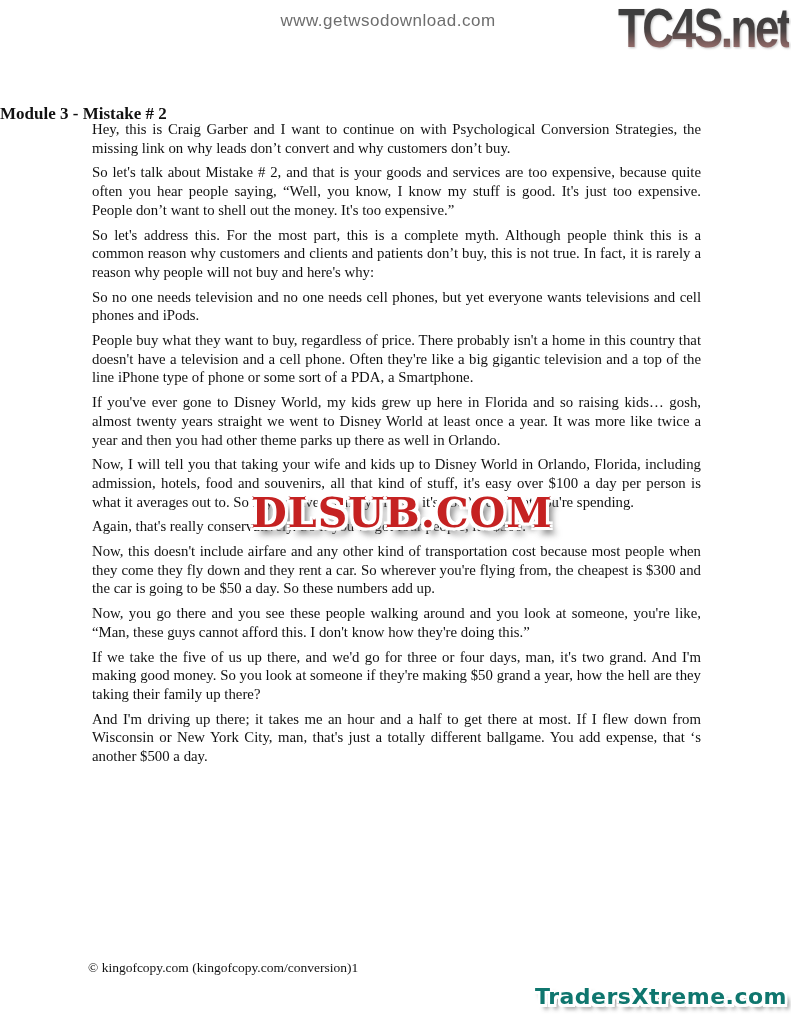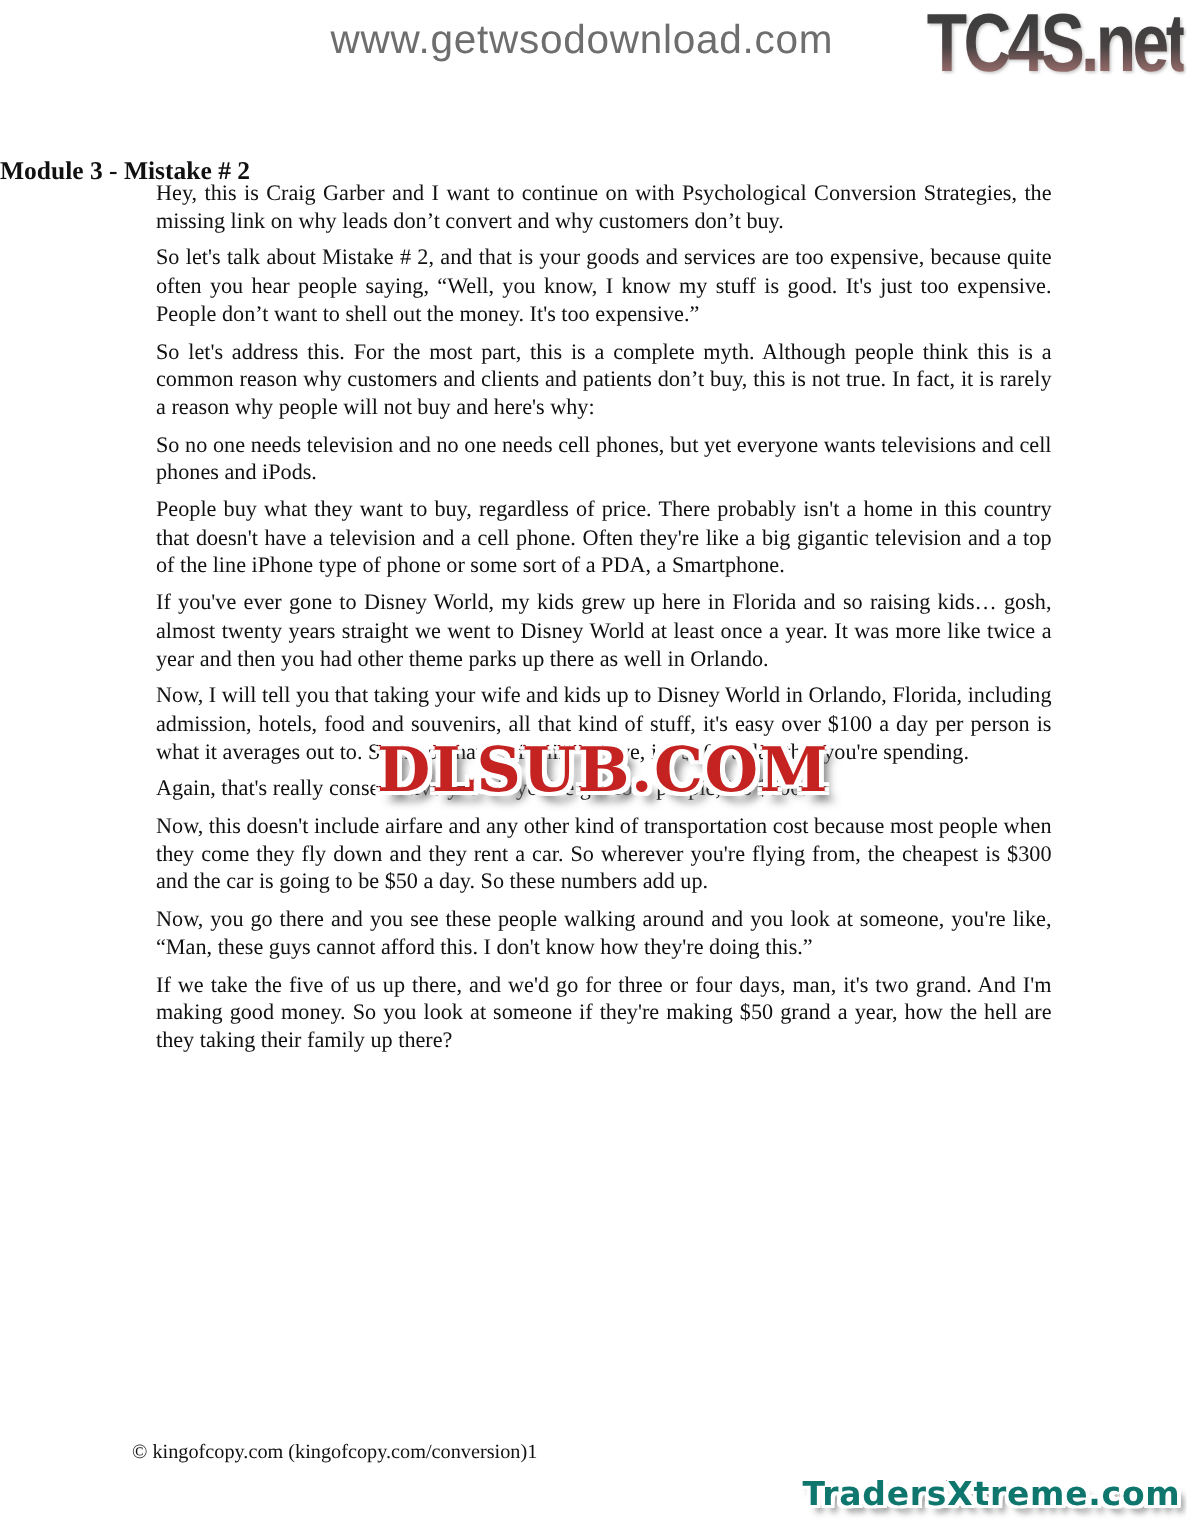--- a/index.html
+++ b/index.html
@@ -10,21 +10,21 @@
     position: relative;
     overflow: hidden;
     font-family: "Liberation Serif", serif;
     color: #111111;
   }
   .header-url {
     position: absolute;
     top: 11px; left: 388px;
     transform: translateX(-50%);
     font-family: "Liberation Sans", sans-serif;
-    font-size: 27px;
+    font-size: 17px;
     color: #6e6e6e;
     letter-spacing: 0.5px;
     white-space: nowrap;
   }
   .logo-wrap {
     position: absolute;
     top: 1px; right: 2px;
     filter: drop-shadow(1px 1px 1px rgba(80,80,80,0.35));
   }
   .logo {
@@ -50,21 +50,21 @@
     font-size: 17px;
   }
   .content {
     position: absolute;
     top: 120px; left: 88px;
     width: 613px;
     font-size: 14.8px;
     line-height: 18.7px;
     text-align: justify;
   }
-  .content p { margin: 0 0 6px 16px; }
+  .content p { margin: 0 0 6px 4px; }
   .wm-center {
     position: absolute;
     top: 489px; left: 402px;
     transform: translateX(-50%);
     font-family: "DejaVu Serif", serif;
     font-weight: bold;
     font-size: 41px;
     letter-spacing: 1px;
     color: #c52222;
     -webkit-text-stroke: 2px #8e1212;
@@ -120,20 +120,21 @@
     <p>So let's talk about Mistake # 2, and that is your goods and services are too expensive, because quite often you hear people saying, “Well, you know, I know my stuff is good.  It's just too expensive.  People don’t want to shell out the money.  It's too expensive.”</p>
     <p>So let's address this.  For the most part, this is a complete myth.  Although people think this is a common reason why customers and clients and patients don’t buy, this is not true.  In fact, it is rarely a reason why people will not buy and here's why:</p>
     <p>So no one needs television and no one needs cell phones, but yet everyone wants televisions and cell phones and iPods.</p>
     <p>People buy what they want to buy, regardless of price.  There probably isn't a home in this country that doesn't have a television and a cell phone.  Often they're like a big gigantic television and a top of the line iPhone type of phone or some sort of a PDA, a Smartphone.</p>
     <p>If you've ever gone to Disney World, my kids grew up here in Florida and so raising kids… gosh, almost twenty years straight we went to Disney World at least once a year.  It was more like twice a year and then you had other theme parks up there as well in Orlando.</p>
     <p>Now, I will tell you that taking your wife and kids up to Disney World in Orlando, Florida, including admission, hotels, food and souvenirs, all that kind of stuff, it's easy over $100 a day per person is what it averages out to.  So if you have a family of five, it's $500 a day that you're spending.</p>
     <p>Again, that's really conservatively.  So if you've got four people, it's $500.</p>
     <p>Now, this doesn't include airfare and any other kind of transportation cost because most people when they come they fly down and they rent a car.  So wherever you're flying from, the cheapest is $300 and the car is going to be $50 a day.  So these numbers add up.</p>
     <p>Now, you go there and you see these people walking around and you look at someone, you're like, “Man, these guys cannot afford this.  I don't know how they're doing this.”</p>
     <p>If we take the five of us up there, and we'd go for three or four days, man, it's two grand.  And I'm making good money.  So you look at someone if they're making $50 grand a year, how the hell are they taking their family up there?</p>
+    <p>And I'm driving up there; it takes me an hour and a half to get there at most.  If I flew down from Wisconsin or New York City, man, that's just a totally different ballgame.  You add expense, that ‘s another $500 a day.</p>
   </div>
 
 <div class="wm-center">DLSUB.COM</div>
 
 <div class="footer">
   <span>© kingofcopy.com (kingofcopy.com/conversion)</span>
   <span>1</span>
 </div>
 
 <div class="wm-bottom">TradersXtreme.com</div>

